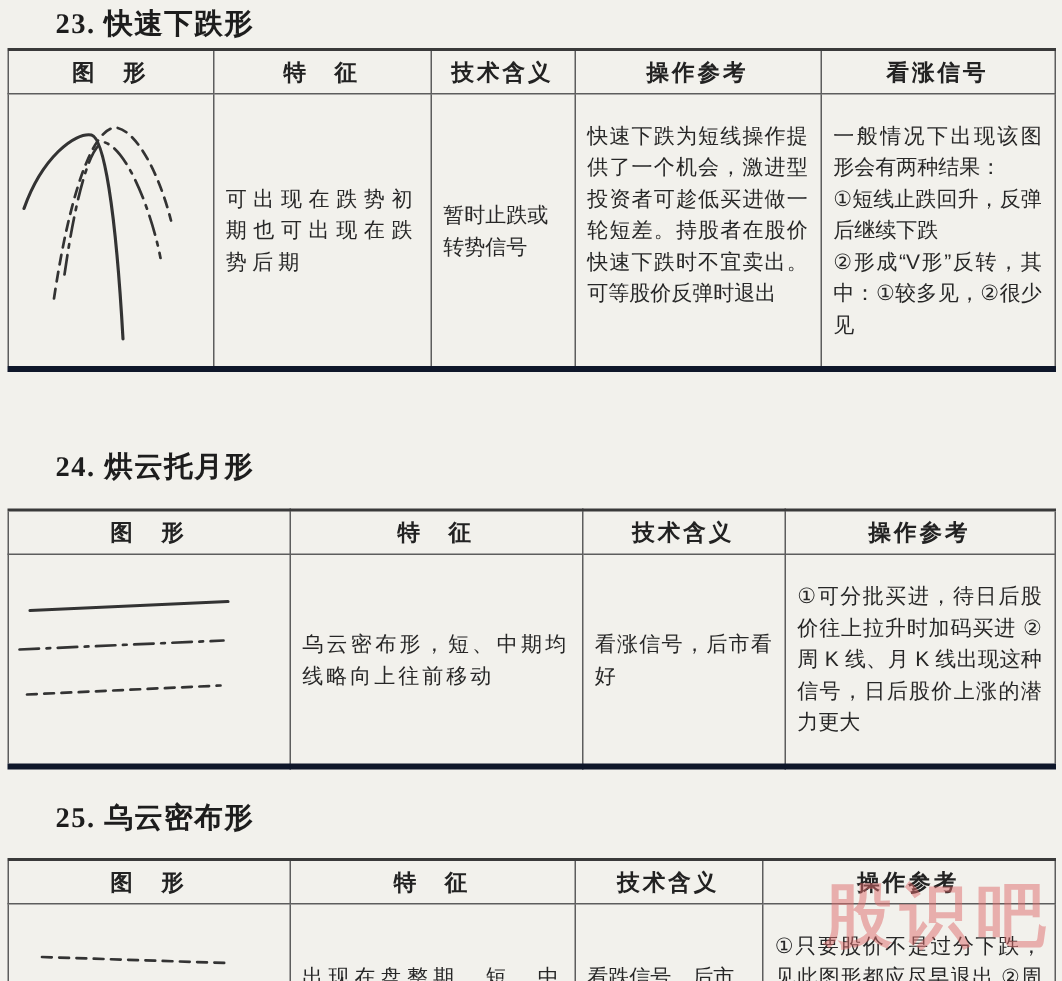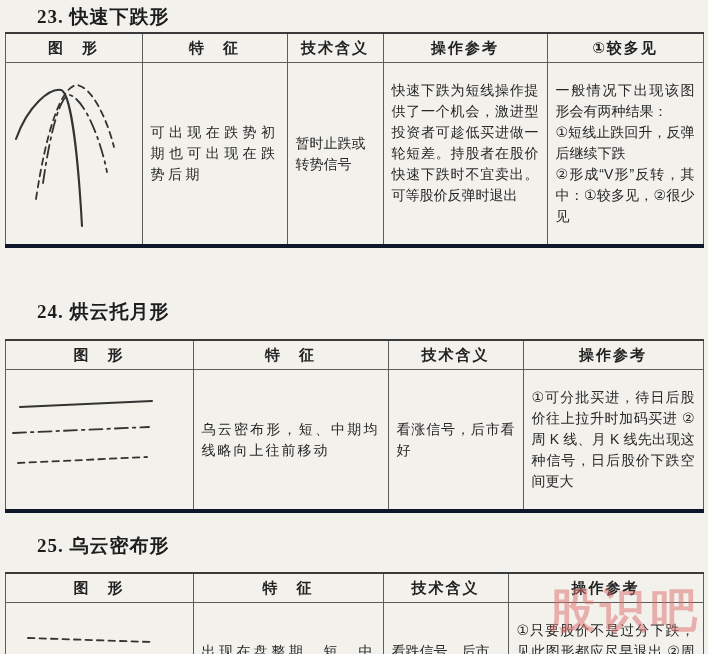--- a/index.html
+++ b/index.html
@@ -65,21 +65,21 @@
         <col style="width:96px">
         <col style="width:164px">
         <col style="width:156px">
     </colgroup>
     <thead>
       <tr>
         <th>图　形</th>
         <th>特　征</th>
         <th>技术含义</th>
         <th>操作参考</th>
-        <th>①较多见</th>
+        <th>看涨信号</th>
       </tr>
     </thead>
     <tbody>
       <tr class="body-row">
         <td class="fig-cell">
           <svg class="sketch" width="135" height="154" viewBox="0 0 135 154">
             <path class="solid" d="M10,62 C22,28 44,11 55,13 C63,15 71,60 76,149"></path>
             <path class="dashed" d="M30,122 C40,55 55,9 71,8 C86,10 101,42 108,70"></path>
             <path class="dashdot" d="M37,106 C45,50 55,17 64,18 C79,23 95,64 101,95"></path>
           </svg>
@@ -116,21 +116,21 @@
         <td class="fig-cell">
           <svg class="sketch" width="186" height="118" viewBox="0 0 186 118">
             <line class="solid" x1="14" y1="26" x2="146" y2="20"></line>
             <line class="dashdot" x1="7" y1="52" x2="143" y2="46"></line>
             <line class="dashed" x1="12" y1="82" x2="141" y2="76"></line>
           </svg>
         </td>
         <td class="sp2">乌云密布形，短、中期均线略向上往前移动</td>
         <td>看涨信号，后市看好</td>
         <td class="v-top">①可分批买进，待日后股价往上拉升时加码买进
-②周 K 线、月 K 线先出现这种信号，日后股价下跌空间更大</td>
+②周 K 线、月 K 线出现这种信号，日后股价上涨的潜力更大</td>
       </tr>
     </tbody>
   </table>
 
   <h2 class="sec-title mt-b">25. 乌云密布形</h2>
   <table class="tbl t25 gap-b">
     <colgroup>
       <col style="width:188px">
         <col style="width:190px">
         <col style="width:125px">

